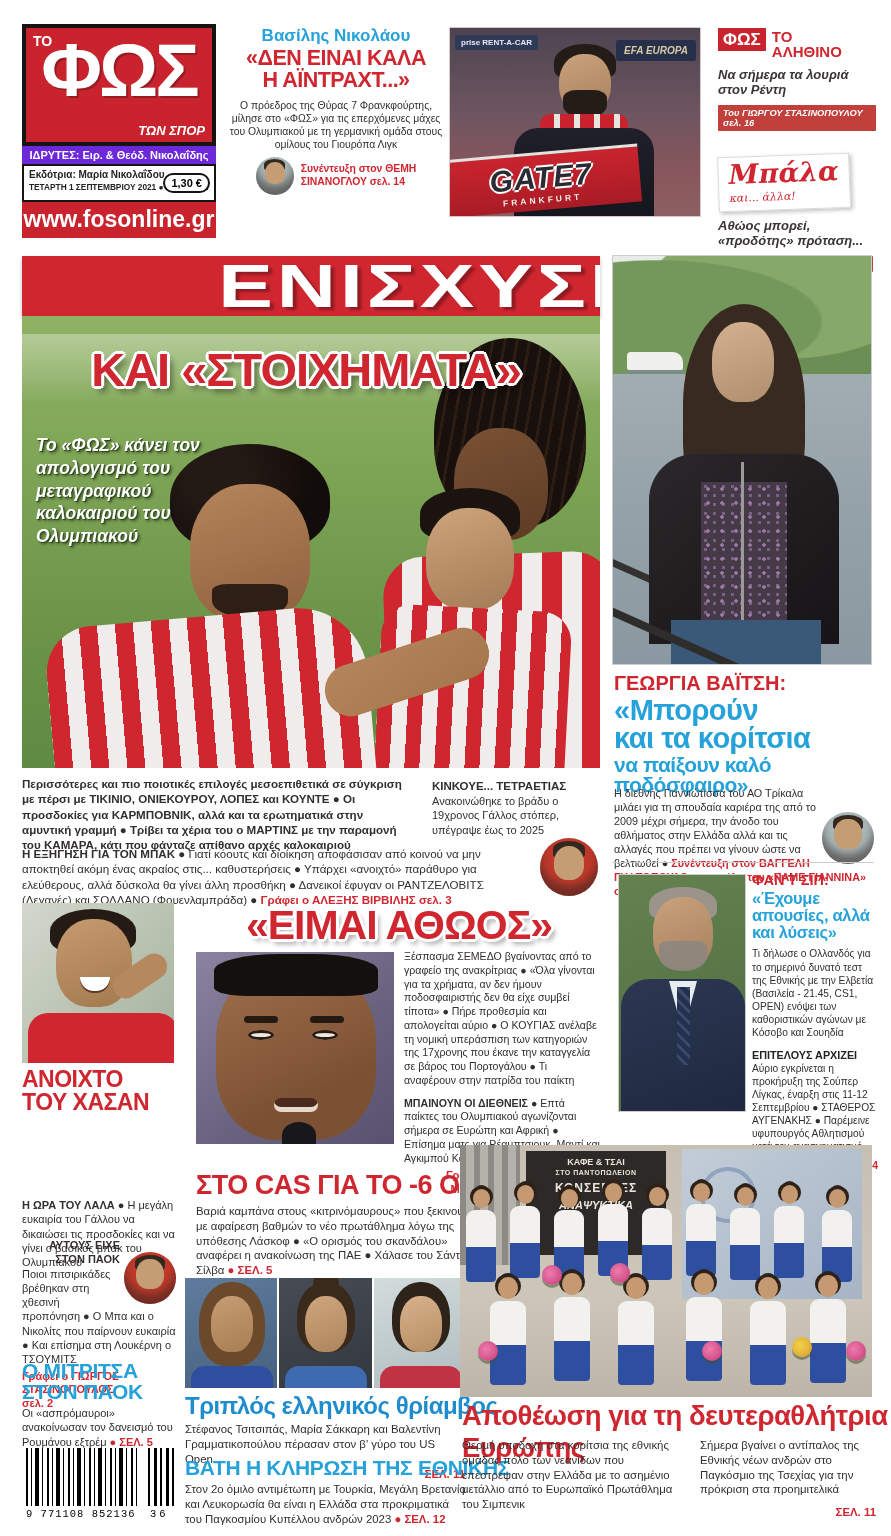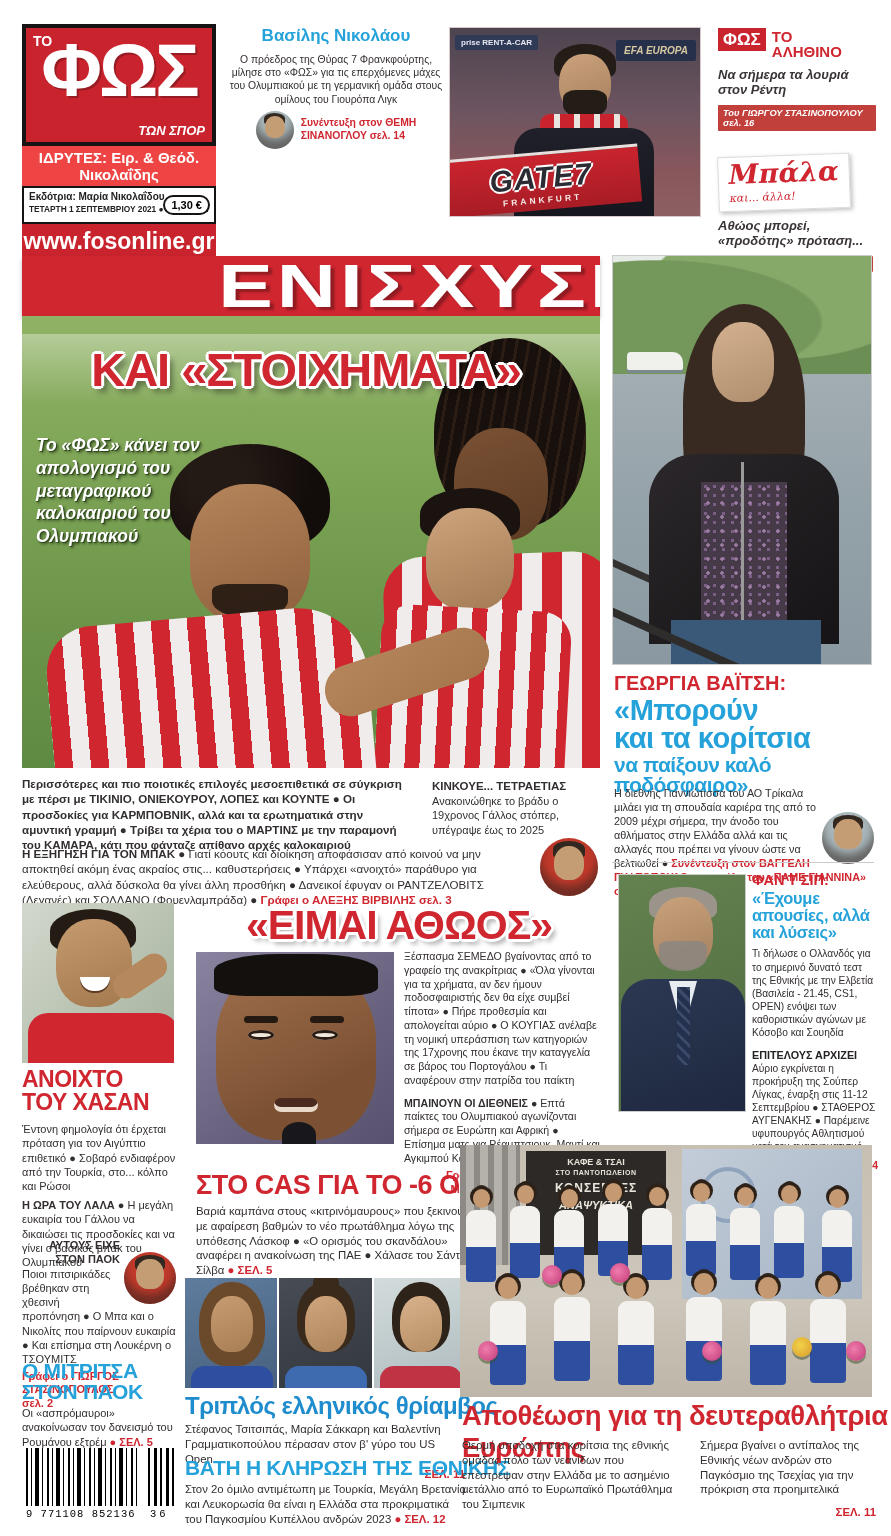--- a/index.html
+++ b/index.html
@@ -11,21 +11,21 @@
   body{font-family:"Liberation Sans", sans-serif;}
   #page{position:relative;width:891px;height:1536px;background:#fff;margin:0 auto;overflow:hidden;}
   .abs{position:absolute;}
 
   
   #masthead{left:22px;top:24px;width:194px;}
   .logo-box{position:relative;height:122px;background:var(--red);border:4px solid #151313;}
   .logo-to{position:absolute;left:7px;top:5px;color:#fff;font-weight:900;font-size:14px;}
   .logo-fos{position:absolute;left:0;right:0;top:6px;text-align:center;color:#fff;font-weight:900;font-size:74px;line-height:1;letter-spacing:-3px;text-shadow:2px 2px 0 rgba(0,0,0,.25);}
   .logo-sub{position:absolute;right:7px;bottom:4px;color:#fff;font-weight:900;font-style:italic;font-size:13px;}
-  .founders-bar{background:#ef4444;color:#fff;font-weight:700;font-size:15px;text-align:center;padding:3px 2px;}
+  .founders-bar{background:#6d28d9;color:#fff;font-weight:700;font-size:11px;text-align:center;padding:3px 2px;}
   .pub-box{position:relative;background:#fff;border:2px solid #151313;padding:3px 5px;height:38px;}
   .pub-row1{font-size:10px;font-weight:700;color:#222;}
   .pub-row2{font-size:8.3px;font-weight:700;color:#222;margin-top:2px;}
   .price-pill{position:absolute;right:4px;top:7px;border:2px solid #151313;border-radius:12px;background:#fff;font-weight:700;font-size:11px;padding:2px 6px;}
   .site-bar{background:var(--red);color:#fff;text-align:center;font-weight:900;font-size:23px;padding:4px 0 5px;}
 
   
   #top-interview{left:224px;top:26px;width:224px;text-align:center;}
   .ti-author{color:var(--blue);font-weight:900;font-size:17px;}
   .ti-headline{color:var(--red2);font-weight:900;font-size:21.5px;line-height:1.02;margin-top:2px;letter-spacing:-0.5px;}
@@ -236,20 +236,24 @@
     <div class="pub-box">
       <div class="pub-row1">Εκδότρια: Μαρία Νικολαΐδου</div>
       <div class="pub-row2">ΤΕΤΑΡΤΗ 1 ΣΕΠΤΕΜΒΡΙΟΥ 2021 ● Α.Φ. 17551</div>
       <div class="price-pill">1,30 €</div>
     </div>
     <div class="site-bar">www.fosonline.gr</div>
   </div>
 
   <div class="abs" id="top-interview">
     <div class="ti-author">Βασίλης Νικολάου</div>
+    <div class="ti-headline">
+      <div>«ΔΕΝ ΕΙΝΑΙ ΚΑΛΑ</div>
+      <div>Η ΑΪΝΤΡΑΧΤ...»</div>
+    </div>
     <div class="ti-body">Ο πρόεδρος της Θύρας 7 Φρανκφούρτης, μίλησε στο «ΦΩΣ» για τις επερχόμενες μάχες του Ολυμπιακού με τη γερμανική ομάδα στους ομίλους του Γιουρόπα Λιγκ</div>
     <div class="ti-credit-row">
       <div class="headshot hs38"></div>
       <div class="ti-credit">
         <div>Συνέντευξη στον ΘΕΜΗ</div>
         <div>ΣΙΝΑΝΟΓΛΟΥ σελ. 14</div>
       </div>
     </div>
   </div>
 
@@ -366,21 +370,20 @@
     <div class="h-hair"></div>
     <div class="h-head"></div>
     <div class="h-smile"></div>
     <div class="h-hand"></div>
     <div class="h-shirt"></div>
   </div>
   <div class="abs hasan-title">
     <div>ΑΝΟΙΧΤΟ</div>
     <div>ΤΟΥ ΧΑΣΑΝ</div>
   </div>
-  <div class="abs hasan-body">Έντονη φημολογία ότι έρχεται πρόταση για τον Αιγύπτιο επιθετικό ● Σοβαρό ενδιαφέρον από την Τουρκία, στο... κόλπο και Ρώσοι</div>
   <div class="abs lala">
     <span class="lead-b">Η ΩΡΑ ΤΟΥ ΛΑΛΑ</span><span> ● Η μεγάλη ευκαιρία του Γάλλου να δικαιώσει τις προσδοκίες και να γίνει ο βασικός μπακ του Ολυμπιακού</span>
   </div>
   <div class="abs renti">
     <span class="headshot hs52 hs-red" style="display:block;"></span>
     <div class="lead-b">ΑΥΤΟΥΣ ΕΙΧΕ ΣΤΟΝ ΠΑΟΚ</div>
     <span>Ποιοι πιτσιρικάδες βρέθηκαν στη χθεσινή προπόνηση ● Ο Μπα και ο Νικολίτς που παίρνουν ευκαιρία ● Και επίσημα στη Λουκέρνη ο ΤΣΟΥΜΙΤΣ</span>
     <div class="renti-credit">
       <div>Γράφει ο ΓΙΩΡΓΟΣ</div>
       <div>ΣΤΑΣΙΝΟΠΟΥΛΟΣ</div>

